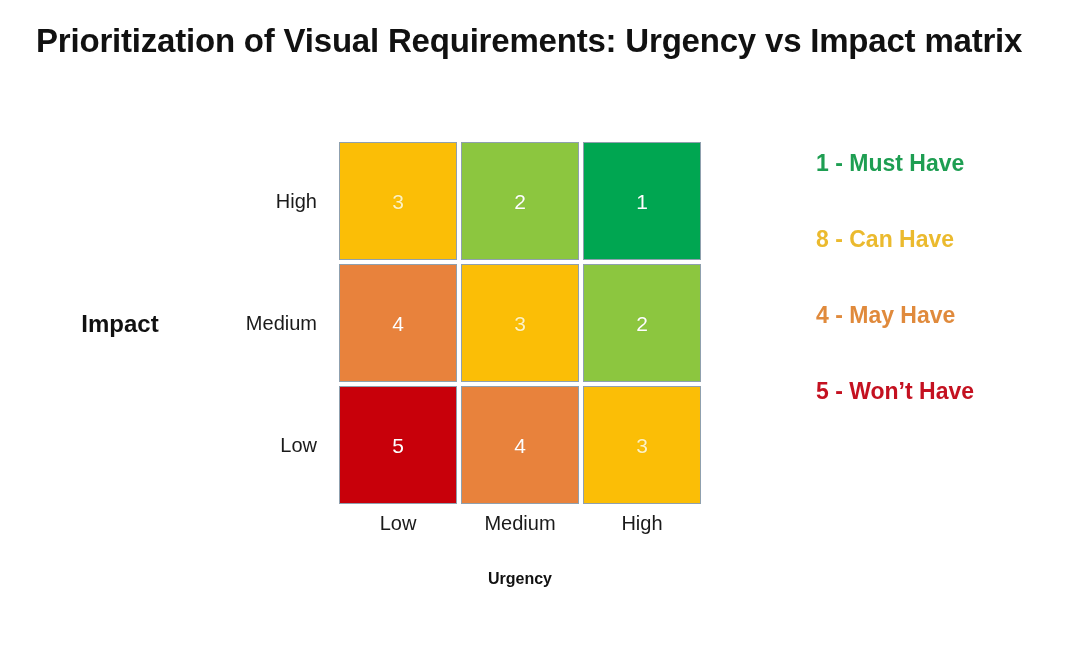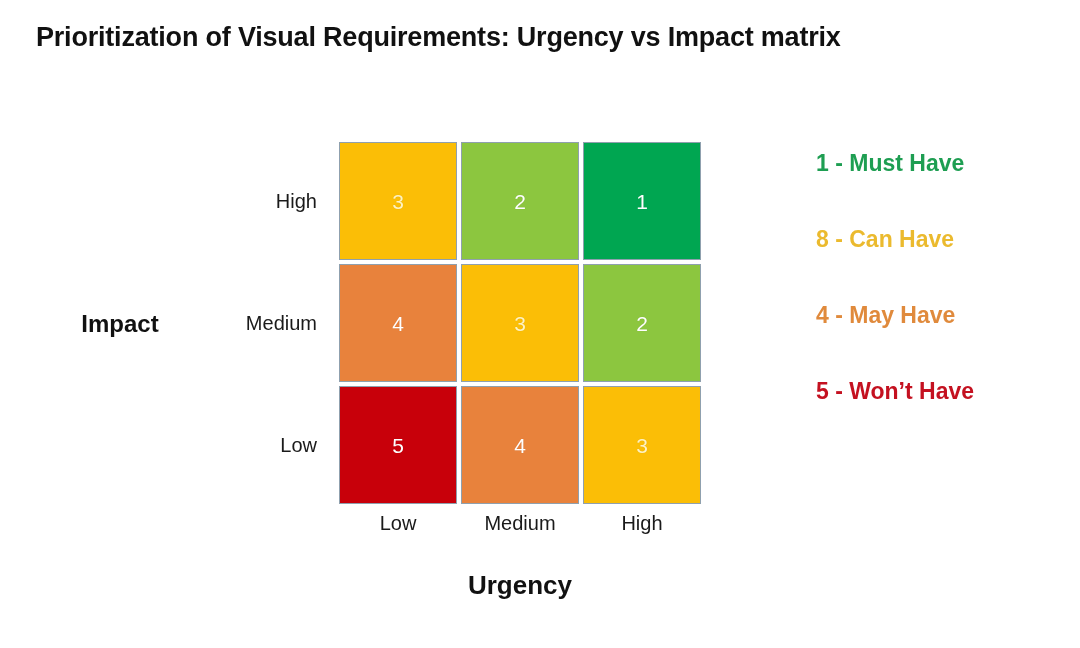--- a/index.html
+++ b/index.html
@@ -15,21 +15,21 @@
     font-family: "Liberation Sans", sans-serif;
     color: #1a1a1a;
   }
 
   
   .slide-title {
     position: absolute;
     left: 36px;
     top: 22px;
     width: 1000px;
-    font-size: 27px;
+    font-size: 33px;
     font-weight: bold;
     letter-spacing: -0.2px;
     color: #111111;
     white-space: nowrap;
   }
 
   
   .matrix-wrap {
     position: absolute;
     left: 339px;
@@ -108,21 +108,21 @@
     font-size: 24px;
     font-weight: bold;
     color: #111111;
   }
   .axis-title-x {
     position: absolute;
     left: 339px;
     top: 570px;
     width: 362px;
     text-align: center;
-    font-size: 26px;
+    font-size: 16px;
     font-weight: bold;
     color: #111111;
   }
 
   
   .legend {
     position: absolute;
     left: 816px;
     top: 152px;
     width: 250px;

